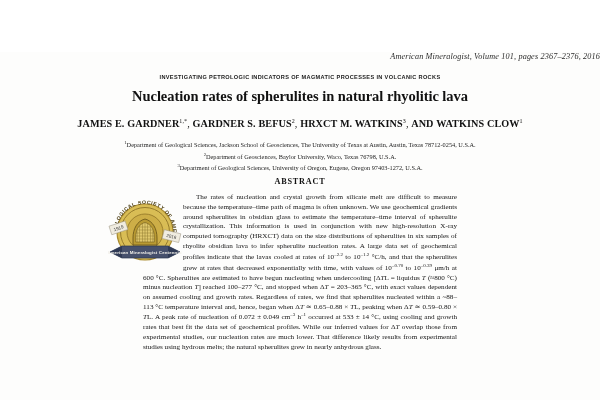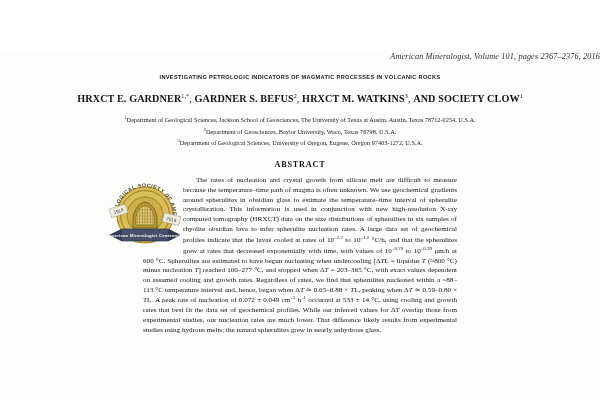--- a/index.html
+++ b/index.html
@@ -83,21 +83,21 @@
     font-size: 4.6px;
     vertical-align: super;
   }
 
   .abstract-head {
     text-align: center;
     font-size: 8.2px;
     font-weight: bold;
     font-variant: small-caps;
     letter-spacing: 0.8px;
-    margin-top: 12px;
+    margin-top: 4px;
     color: #111;
   }
 
   .abstract-wrap {
     position: relative;
     margin: 5px 143px 0 143px;
   }
 
   .seal {
     position: absolute;
@@ -139,23 +139,24 @@
 </style>
 </head>
 <body>
 
 <div class="page">
 
   <div class="journal-line">American Mineralogist, Volume 101, pages 2367–2376, 2016</div>
 
   <div class="running-head">INVESTIGATING PETROLOGIC INDICATORS OF MAGMATIC PROCESSES IN VOLCANIC ROCKS</div>
 
+  <h1 class="title">Nucleation rates of spherulites in natural rhyolitic lava</h1>
 
   <div class="authors">
-    <span class="sc">HRXCT E. GARDNER</span><sup>1,*</sup>, <span class="sc">GARDNER S. BEFUS</span><sup>2</sup>, <span class="sc">HRXCT M. WATKINS</span><sup>3</sup>, <span class="sc">AND</span> <span class="sc">SOCIETY CLOW</span><sup>1</sup>
+    <span class="sc">JAMES E. GARDNER</span><sup>1,*</sup>, <span class="sc">GARDNER S. BEFUS</span><sup>2</sup>, <span class="sc">HRXCT M. WATKINS</span><sup>3</sup>, <span class="sc">AND</span> <span class="sc">WATKINS CLOW</span><sup>1</sup>
   </div>
 
   <div class="affiliations">
     <div class="affil"><sup>1</sup><span>Department of Geological Sciences, Jackson School of Geosciences, The University of Texas at Austin, Austin, Texas 78712-0254, U.S.A.</span></div>
     <div class="affil"><sup>2</sup><span>Department of Geosciences, Baylor University, Waco, Texas 76798, U.S.A.</span></div>
     <div class="affil"><sup>3</sup><span>Department of Geological Sciences, University of Oregon, Eugene, Oregon 97403-1272, U.S.A.</span></div>
   </div>
 
   <div class="abstract-head">ABSTRACT</div>
 

